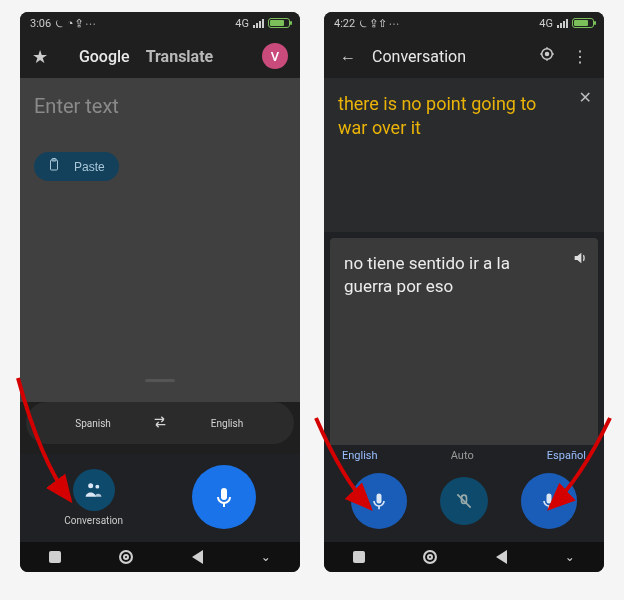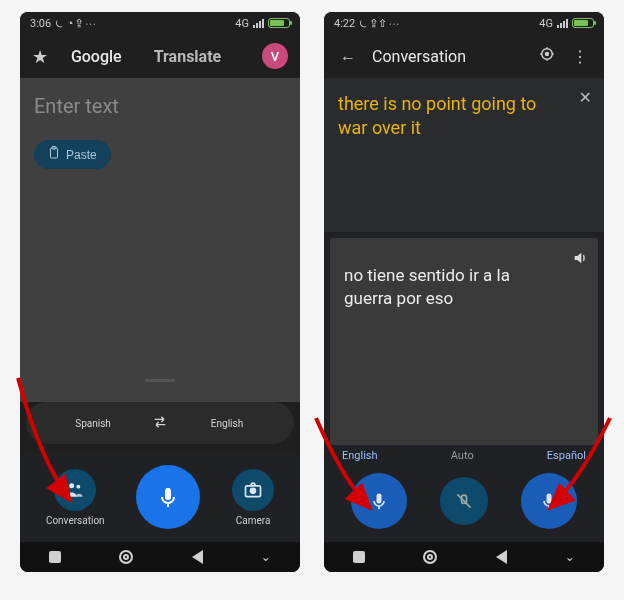--- a/index.html
+++ b/index.html
@@ -49,43 +49,43 @@
   
   .appheader {
     height: 44px;
     display: flex;
     align-items: center;
     padding: 0 12px;
     gap: 8px;
     color: #e0e0e0;
     background: #1f1f1f;
   }
-  .appheader .title { flex:1; text-align:center; display:flex; justify-content:center; gap:14px; font-size:16px; align-items:baseline; margin-left:-18px;}
+  .appheader .title { flex:1; text-align:center; display:flex; justify-content:center; gap:6px; font-size:16px; align-items:baseline; margin-left:-18px;}
   .appheader .title .g { font-weight:500; color:#e8e8e8; }
   .appheader .title .t { font-weight:700; color:#b8b8b8; }
   .appheader2 { justify-content:flex-start; }
   .appheader2 .title2 { font-size:16px; color:#e8e8e8; margin-left:4px; flex:1; }
   .avatar {
     width:26px;height:26px;border-radius:50%;background:#c94b7b;color:#fff;font-size:13px;font-weight:500;display:flex;align-items:center;justify-content:center;
   }
   .star { color:#ccc; font-size:18px; }
   .iconbtn { color:#ccc; font-size:16px; background:none;border:none;cursor:pointer; padding:4px; }
   
   .body1 { flex:1; background:#404040; display:flex; flex-direction:column; padding:14px; }
   .entertext { color:#8a8a8a; font-size:20px; font-weight:400; margin-top:2px; }
   .pastebtn {
-    margin-top:22px;
+    margin-top:34px;
     align-self:flex-start;
     background:#13405b;
     color:#a9c7d9;
     border:none;
     border-radius:16px;
     padding:6px 14px;
     font-size:12px;
-    display:flex;align-items:center;gap:6px;
+    display:flex;align-items:center;gap:14px;
   }
   .handle { width:30px;height:3px;background:#555;border-radius:2px;align-self:center; margin-top:auto; margin-bottom:6px; }
   
   .langrow {
     height:42px;
     background:#2b2b2b;
     border-radius:21px;
     margin:0 6px 10px 6px;
     display:flex;align-items:center;justify-content:space-between;
     padding:0 12px;
@@ -135,21 +135,21 @@
     position:relative;
     padding:14px 40px 14px 14px;
   }
   .srctext { color:#eab308; font-size:18px; line-height:1.35; }
   .closex { position:absolute; top:10px; right:12px; color:#bbb;font-size:16px; background:none;border:none; }
   .dstbox {
     flex:1;
     background:#3a3a3a;
     margin:6px 6px 0 6px;
     border-radius:4px 4px 0 0;
-    padding:26px 40px 14px 14px;
+    padding:14px 40px 14px 14px;
     position:relative;
   }
   .dsttext { color:#ececec; font-size:17px; line-height:1.35; }
   .speaker { position:absolute; top:12px; right:10px; color:#ddd; font-size:14px; }
   .convlangs {
     display:flex; justify-content:space-between;
     padding:4px 18px 0 18px;
     font-size:11px;
     background:#202124;
   }
@@ -240,30 +240,20 @@
     </div>
     <div class="act">
       <div class="circle big">
         <svg width="24" height="24" viewBox="0 0 24 24" fill="#fff">
             <rect x="9" y="3" width="6" height="12" rx="3"></rect>
             <path d="M6 12a6 6 0 0012 0" stroke="#fff" stroke-width="2" fill="none"></path>
             <line x1="12" y1="18" x2="12" y2="22" stroke="#fff" stroke-width="2"></line>
           </svg>
       </div>
     </div>
-    <div class="act">
-      <div class="circle small">
-        <svg width="20" height="20" viewBox="0 0 24 24" fill="none" stroke="#dce7f5" stroke-width="2">
-            <rect x="3" y="7" width="18" height="13" rx="2"></rect>
-            <circle cx="12" cy="13" r="3" fill="#dce7f5"></circle>
-            <path d="M9 7l1.5-3h3L15 7"></path>
-          </svg>
-      </div>
-      <span>Camera</span>
-    </div>
   </div>
 
   <div class="navbar">
     <span class="sq"></span>
     <span class="ci"></span>
     <span class="tr"></span>
     <span class="dn">⌄</span>
   </div>
 </div>
 

